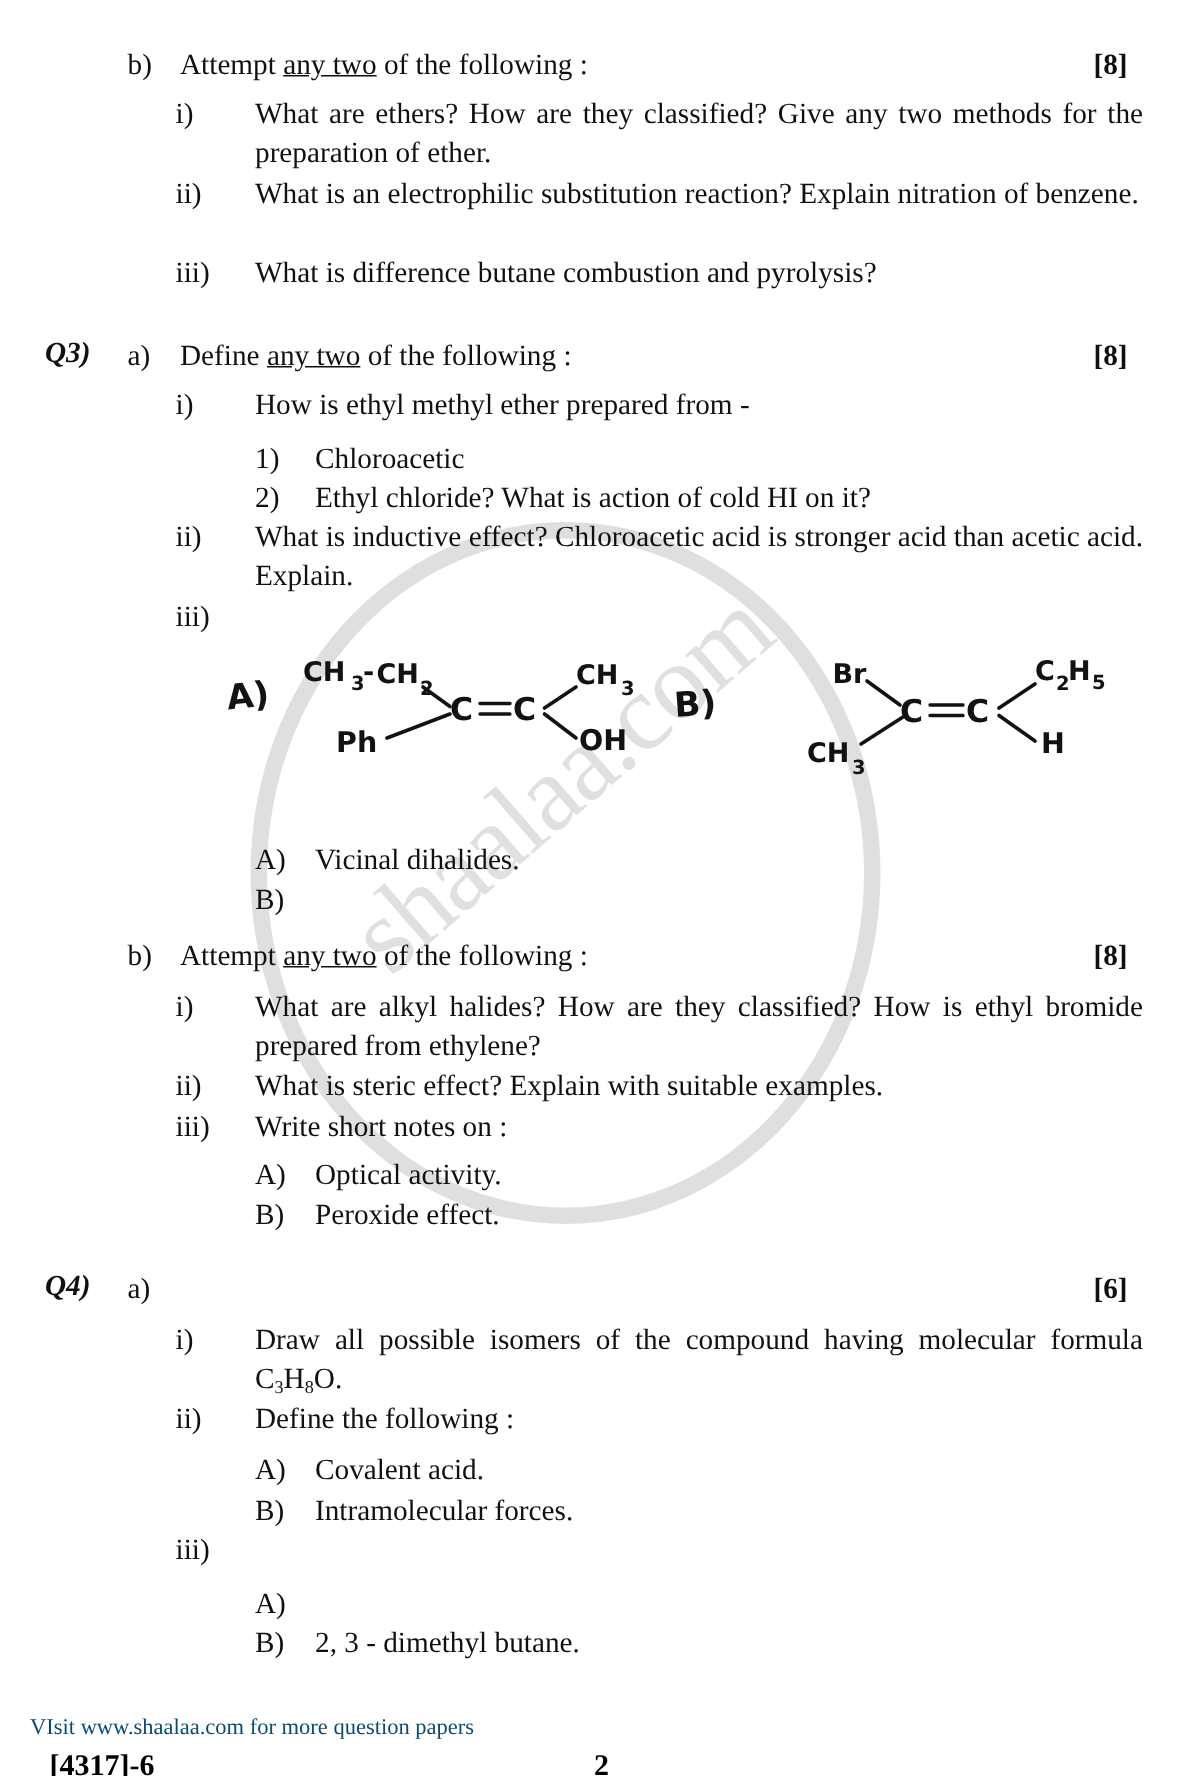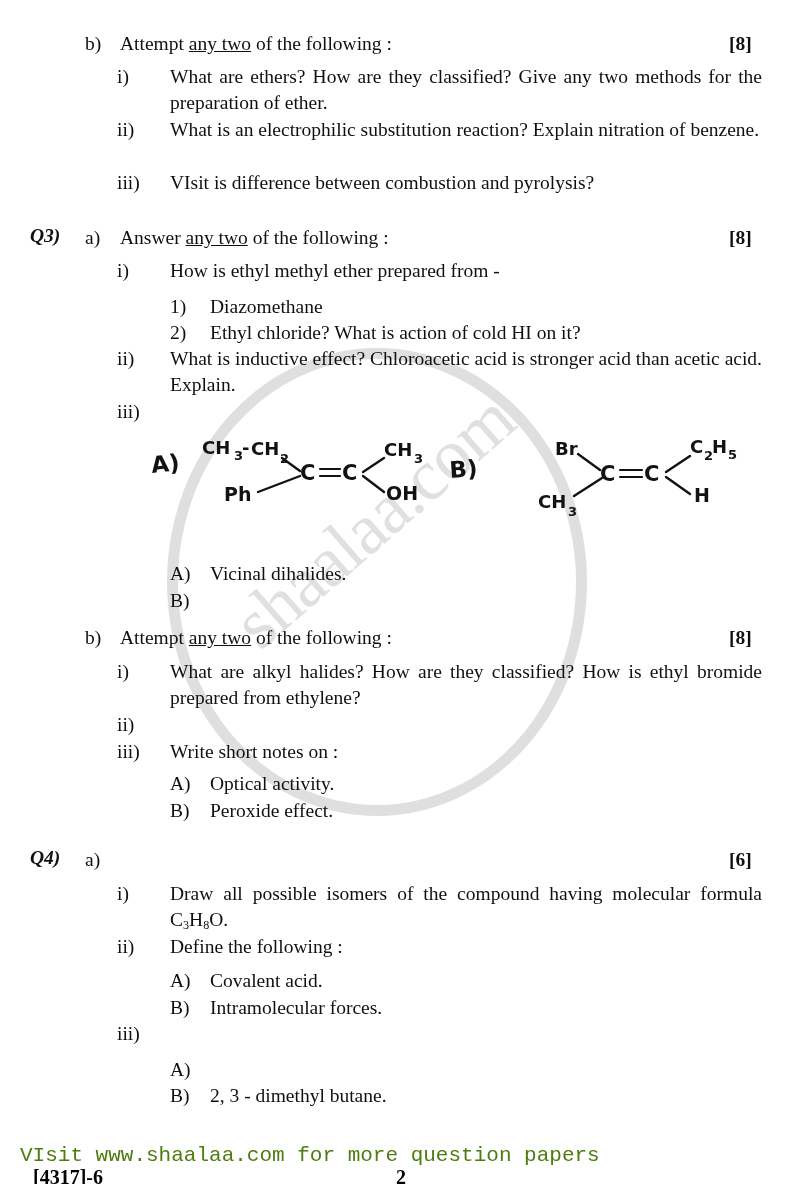--- a/index.html
+++ b/index.html
@@ -115,23 +115,23 @@
     font-family: "Liberation Serif", "DejaVu Serif", serif;
     font-weight: bold;
     font-size: 20px;
     color: #000;
     margin-top: 40px;
   }
   #footer-overlay {
     position: absolute;
     left: 20px;
     top: 1144px;
-    font-family: Liberation Mono, monospace;
-    font-size: 21px;
-    color: #4d7c0f;
+    font-family: Liberation Serif, serif;
+    font-size: 15px;
+    color: #0c4a6e;
     white-space: nowrap;
     z-index: 5;
   }
 </style>
 </head>
 <body>
 
 <div id="watermark">
   <div class="ring"></div>
   <div class="wm-text">shaalaa.com</div>
@@ -150,38 +150,38 @@
     <span class="txt just" style="width:592px;">What are ethers? How are they classified? Give any two methods for the preparation of ether.</span>
   </div>
 
   <div class="row" style="left:117px; top:117px; width:645px;">
     <span class="lbl" style="width:53px;">ii)</span>
     <span class="txt just" style="width:592px;">What is an electrophilic substitution reaction? Explain nitration of benzene.</span>
   </div>
 
   <div class="row" style="left:117px; top:170px; width:645px;">
     <span class="lbl" style="width:53px;">iii)</span>
-    <span class="txt" style="width:592px;">VIsit is difference between combustion and pyrolysis?</span>
+    <span class="txt" style="width:592px;">What is difference butane combustion and pyrolysis?</span>
   </div>
 
   <div class="row" style="left:30px; top:225px; width:700px;">
     <span class="qno" style="width:55px;">Q3)</span>
     <span class="lbl" style="width:35px;">a)</span>
-    <span class="txt"><span>Answer </span><span class="u">any two</span><span> of the following :</span></span>
+    <span class="txt"><span>Define </span><span class="u">any two</span><span> of the following :</span></span>
   </div>
   <div class="marks" style="left:729px; top:225px;">[8]</div>
 
   <div class="row" style="left:117px; top:258px;">
     <span class="lbl" style="width:53px;">i)</span>
     <span class="txt">How is ethyl methyl ether prepared from -</span>
   </div>
 
   <div class="row" style="left:170px; top:294px;">
     <span class="lbl" style="width:40px;">1)</span>
-    <span class="txt">Diazomethane</span>
+    <span class="txt">Chloroacetic</span>
   </div>
 
   <div class="row" style="left:170px; top:320px;">
     <span class="lbl" style="width:40px;">2)</span>
     <span class="txt">Ethyl chloride? What is action of cold HI on it?</span>
   </div>
 
   <div class="row" style="left:117px; top:346px; width:645px;">
     <span class="lbl" style="width:53px;">ii)</span>
     <span class="txt just" style="width:592px;">What is inductive effect? Chloroacetic acid is stronger acid than acetic acid. Explain.</span>
@@ -207,20 +207,21 @@
   </div>
   <div class="marks" style="left:729px; top:625px;">[8]</div>
 
   <div class="row" style="left:117px; top:659px; width:645px;">
     <span class="lbl" style="width:53px;">i)</span>
     <span class="txt just" style="width:592px;">What are alkyl halides? How are they classified? How is ethyl bromide prepared from ethylene?</span>
   </div>
 
   <div class="row" style="left:117px; top:712px;">
     <span class="lbl" style="width:53px;">ii)</span>
+    <span class="txt">What is steric effect? Explain with suitable examples.</span>
   </div>
 
   <div class="row" style="left:117px; top:739px;">
     <span class="lbl" style="width:53px;">iii)</span>
     <span class="txt">Write short notes on :</span>
   </div>
 
   <div class="row" style="left:170px; top:771px;">
     <span class="lbl" style="width:40px;">A)</span>
     <span class="txt">Optical activity.</span>

